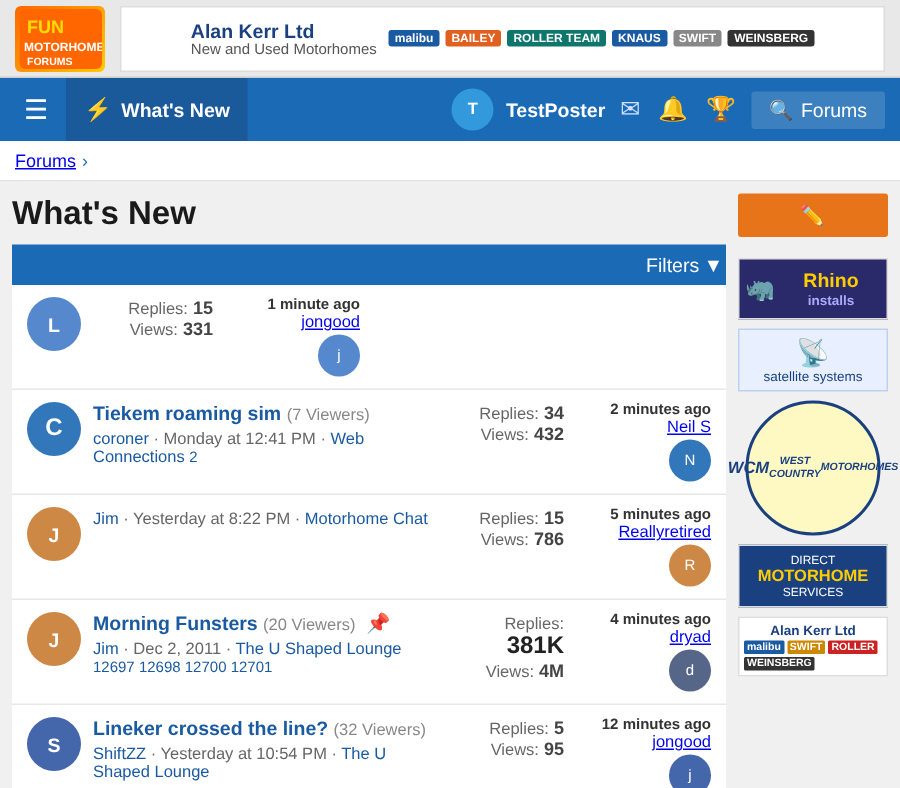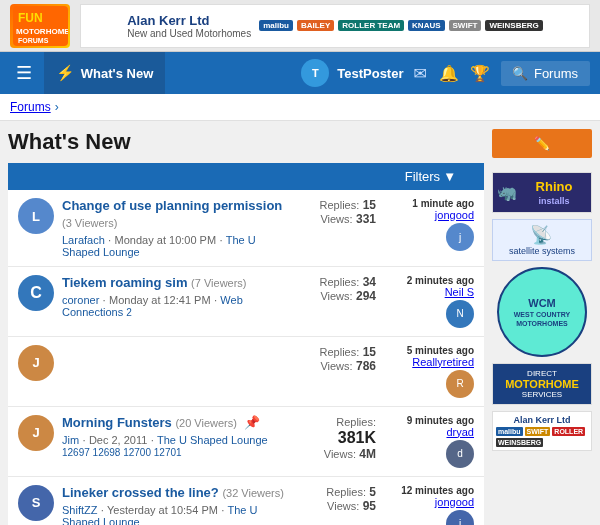--- a/index.html
+++ b/index.html
@@ -167,21 +167,21 @@
       width: 100%;
       justify-content: center;
       margin-bottom: 8px;
       font-weight: bold;
     }
 
     
     .filters-bar {
       background: #1a6ab5;
       color: white;
-      padding: 6px 28px;
+      padding: 6px 2px;
       display: flex;
       justify-content: flex-end;
       align-items: flex-start;
       font-size: 13px;
       margin-bottom: 0;
     }
     .filters-btn {
       color: white;
       background: none;
       border: none;
@@ -295,30 +295,30 @@
     .rhino-installs { color: #aaaaff; font-size: 9px; }
     .sat-ad {
       background: #e8f0ff;
       color: #1a4080;
       padding: 4px;
       font-size: 9px;
       text-align: center;
       border: 1px solid #c0d0f0;
     }
     .wcm-ad {
-      background: #5eead4;
+      background: #fef9c3;
       border: 2px solid #1a4080;
       border-radius: 50%;
       width: 90px;
       height: 90px;
       display: flex;
       align-items: center;
       justify-content: center;
-      flex-direction: column;
       margin: 0 auto;
+      font-style: italic;
     }
     .wcm-text { font-size: 7px; font-weight: bold; color: #1a4080; text-align: center; line-height: 1.3; }
     .wcm-big { font-size: 11px; font-weight: 900; }
     .dms-ad {
       background: #1a4080;
       color: white;
       padding: 5px;
       font-size: 8px;
       text-align: center;
     }
@@ -385,28 +385,20 @@
       <button class="filters-btn">
         <span>Filters</span>
         <span>▼</span>
       </button>
     </div>
 
     <div class="thread-list">
 
       <div class="thread-item">
         <div class="thread-avatar" style="background:#5588cc;">L</div>
-        <div class="thread-body">
-          <div class="thread-title">
-            Change of use planning permission <span class="viewers">(3 Viewers)</span>
-          </div>
-          <div class="thread-meta">
-            <a href="#">Larafach</a> · Monday at 10:00 PM · <a href="#">The U Shaped Lounge</a>
-          </div>
-        </div>
         <div class="thread-stats">
           <div><span class="stat-label">Replies:</span> <span class="stat-val">15</span></div>
           <div><span class="stat-label">Views:</span> <span class="stat-val">331</span></div>
         </div>
         <div class="thread-last">
           <div class="thread-last-time">1 minute ago</div>
           <div class="thread-last-user"><a href="#">jongood</a></div>
           <div class="thread-last-avatar" style="background:#5588cc">j</div>
         </div>
       </div>
@@ -417,32 +409,35 @@
           <div class="thread-title">
             Tiekem roaming sim <span class="viewers">(7 Viewers)</span>
           </div>
           <div class="thread-meta">
             <a href="#">coroner</a> · Monday at 12:41 PM · <a href="#">Web Connections</a>
             <span class="page-nums"> <a href="#" class="page-num-link">2</a></span>
           </div>
         </div>
         <div class="thread-stats">
           <div><span class="stat-label">Replies:</span> <span class="stat-val">34</span></div>
-          <div><span class="stat-label">Views:</span> <span class="stat-val">294</span></div>
+          <div><span class="stat-label">Views:</span> <span class="stat-val">432</span></div>
         </div>
         <div class="thread-last">
           <div class="thread-last-time">2 minutes ago</div>
           <div class="thread-last-user"><a href="#">Neil S</a></div>
           <div class="thread-last-avatar" style="background:#3377bb">N</div>
         </div>
       </div>
 
       <div class="thread-item">
         <div class="thread-avatar" style="background:#cc8844;">J</div>
         <div class="thread-body">
+          <div class="thread-meta">
+            <a href="#">Jim</a> · Yesterday at 8:22 PM · <a href="#">Motorhome Chat</a>
+          </div>
         </div>
         <div class="thread-stats">
           <div><span class="stat-label">Replies:</span> <span class="stat-val">15</span></div>
           <div><span class="stat-label">Views:</span> <span class="stat-val">786</span></div>
         </div>
         <div class="thread-last">
           <div class="thread-last-time">5 minutes ago</div>
           <div class="thread-last-user"><a href="#">Reallyretired</a></div>
           <div class="thread-last-avatar" style="background:#cc8844">R</div>
         </div>
@@ -459,21 +454,21 @@
             <a href="#">Jim</a> · Dec 2, 2011 · <a href="#">The U Shaped Lounge</a>
             <span class="page-nums"> <a href="#" class="page-num-link">12697</a> <a href="#" class="page-num-link">12698</a> <a href="#" class="page-num-link">12700</a> <a href="#" class="page-num-link">12701</a></span>
           </div>
         </div>
         <div class="thread-stats">
           <div><span class="stat-label">Replies:</span></div>
           <div class="stat-big">381K</div>
           <div><span class="stat-label">Views:</span> <span class="stat-val">4M</span></div>
         </div>
         <div class="thread-last">
-          <div class="thread-last-time">9 minutes ago</div>
+          <div class="thread-last-time">4 minutes ago</div>
           <div class="thread-last-user"><a href="#">dryad</a></div>
           <div class="thread-last-avatar" style="background:#556688">d</div>
         </div>
       </div>
 
       <div class="thread-item">
         <div class="thread-avatar" style="background:#4466aa;">S</div>
         <div class="thread-body">
           <div class="thread-title">
             Lineker crossed the line? <span class="viewers">(32 Viewers)</span>

